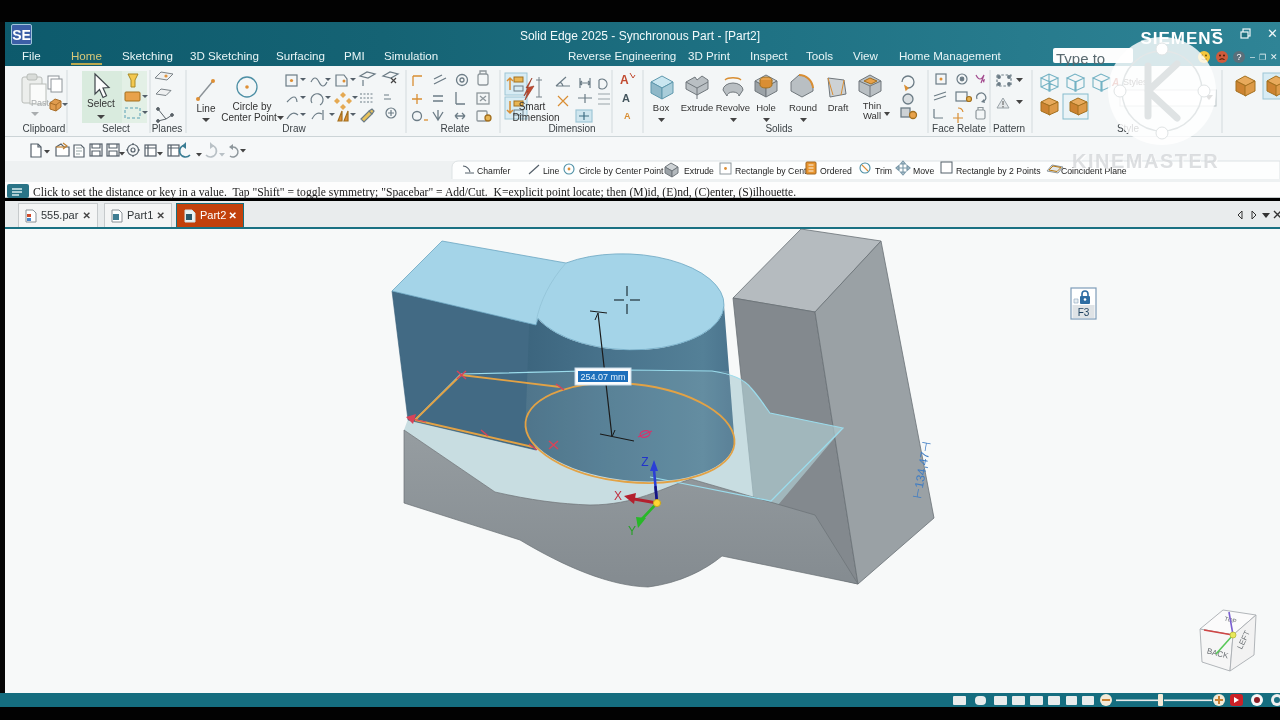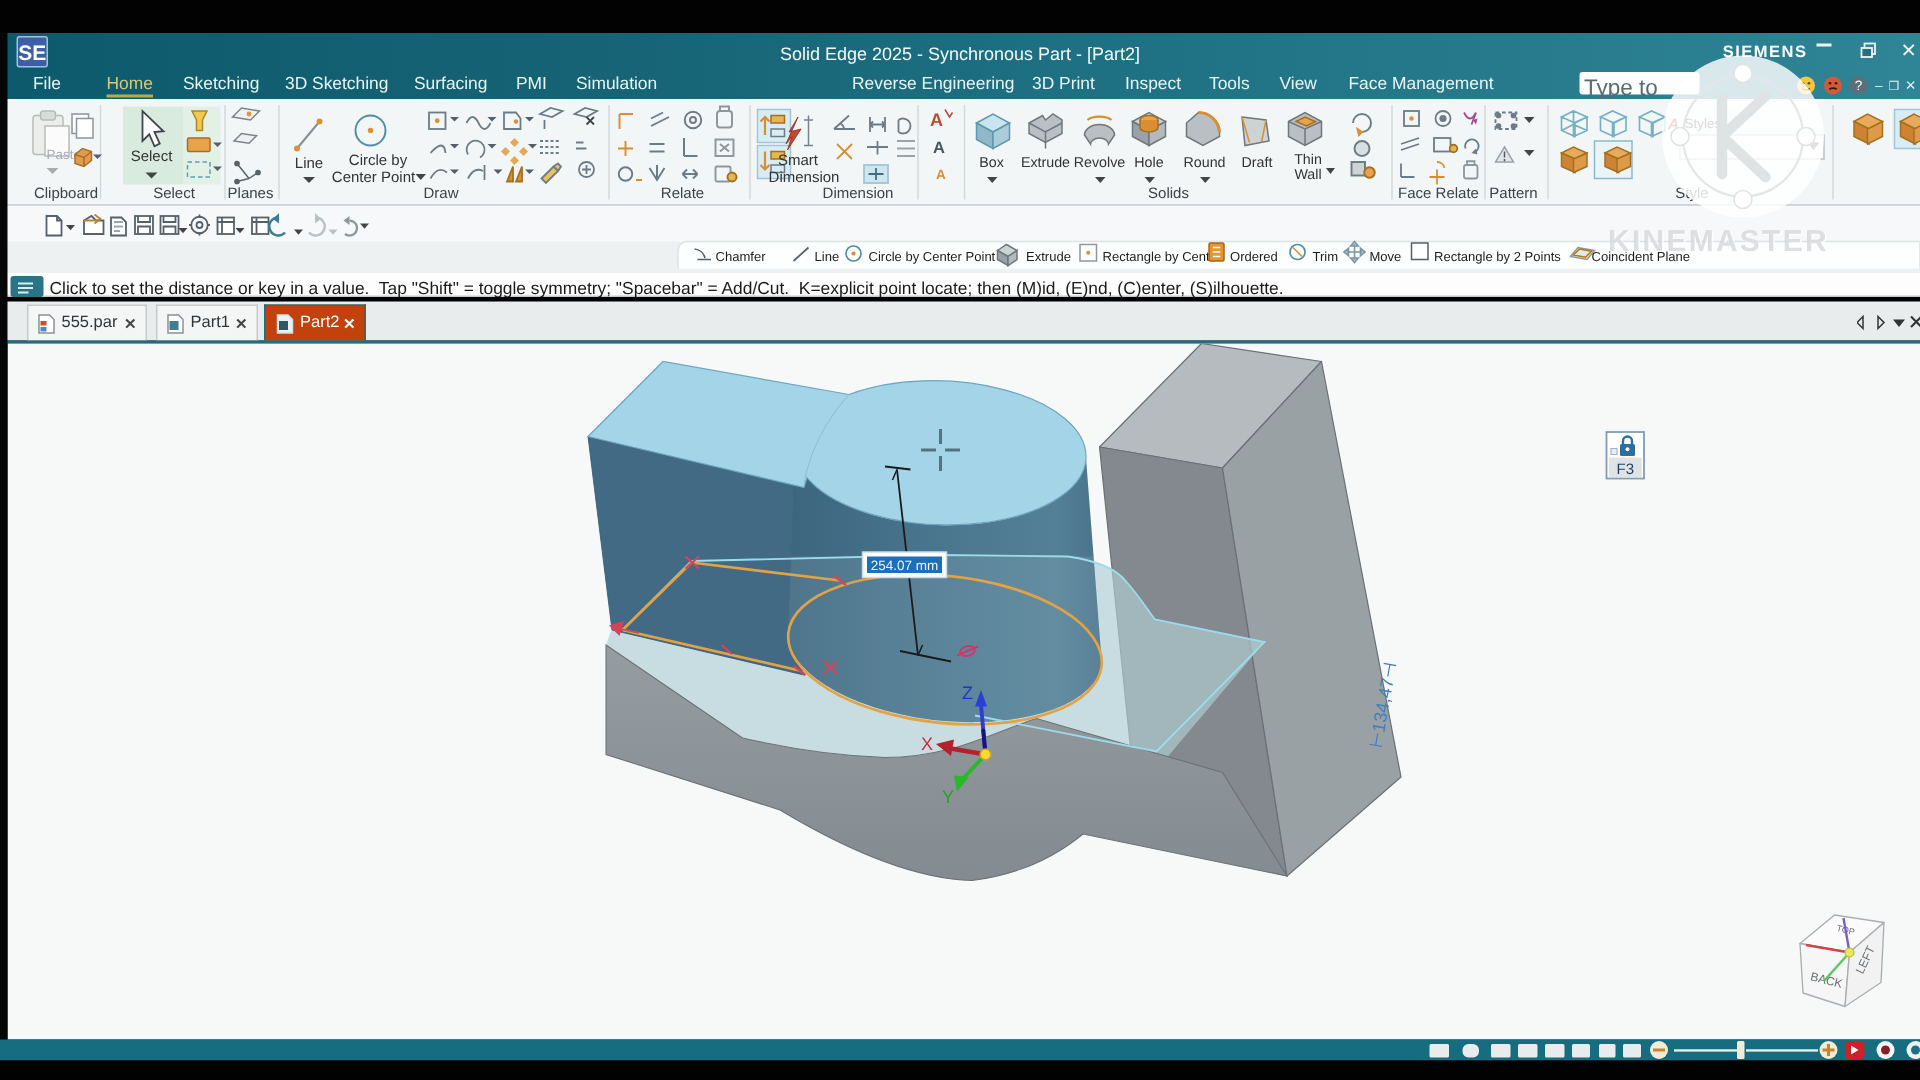--- a/index.html
+++ b/index.html
@@ -5,31 +5,31 @@
   * { margin:0; padding:0; box-sizing:border-box; }
   html,body { width:1280px; height:720px; overflow:hidden; background:#000; }
   body, svg text { font-family:"Liberation Sans", sans-serif; }
   #app { position:absolute; left:0; top:0; width:1280px; height:720px; background:#000; }
   .abs { position:absolute; }
   
   #teal { left:0; top:22px; width:1280px; height:44px;
     background:linear-gradient(90deg,#0d5a6c 0%,#156374 30%,#1f7284 60%,#2f8496 100%); }
   #titlerow { left:0; top:0; width:1280px; height:26px; }
   #title { width:100%; text-align:center; color:#f2fafb; font-size:12px; top:7px; }
-  #siemens { right:75px; top:7px; color:#ffffff; font-weight:bold; font-size:11px; letter-spacing:1px; }
+  #siemens { right:56px; top:7px; color:#ffffff; font-weight:bold; font-size:17px; letter-spacing:1px; }
   .wbtn { color:#eef7f8; font-size:12px; top:5px; }
   #selogo { left:11px; top:2px; width:21px; height:21px; background:#3c5fa7; border:1px solid #9fc4da; border-radius:2px; color:#fff; font-weight:bold; font-size:14px; text-align:center; line-height:20px; }
   #menurow { left:0; top:26px; width:1280px; height:18px; font-size:11.6px; color:#e8f5f6; }
   .mi { position:absolute; top:1px; white-space:nowrap; }
   #searchbox { left:1053px; top:0px; width:80px; height:15px; background:#fcfdfd; border-radius:2px; color:#5a6a70; font-size:15px; padding:2px 3px; }
   
   #ribbon { left:0; top:66px; width:1280px; height:71px; background:#f3f6f7; border-bottom:1px solid #ccd4d7; }
   
   #qatrow { left:0; top:137px; width:1280px; height:45px; background:#eef1f2; }
-  #promptbar { left:0; top:182px; width:1280px; height:16px; background:#fdfdfd; border-bottom:1px solid #c4c9cb; }
+  #promptbar { left:0; top:182px; width:1280px; height:16px; background:#fdfdfd; border-bottom:1px solid #c4c9cb;font-family:Liberation Serif, serif; }
   #prompttext { left:33px; top:4px; font-size:11.6px; color:#1b1b1b; white-space:nowrap; }
   #prompticon { left:7px; top:2px; width:22px; height:14px; background:#2a7487; border-radius:2px; }
   #tabstrip { left:0; top:201px; width:1280px; height:26px; background:#e9eced; }
   .tab { position:absolute; top:2px; height:24px; background:#f4f5f5; border:1px solid #c6cacc; border-bottom:none; font-size:11px; color:#2f3437; }
   .tabx { position:absolute; font-size:10px; color:#444; font-weight:bold; }
   #tealline { left:0; top:227px; width:1280px; height:2px; background:#1a7183; }
   
   #canvas { left:5px; top:229px; width:1275px; height:464px; background:#f7f9f9; }
   #blackleft { left:0; top:22px; width:5px; height:671px; background:#060606; }
   #botteal { left:0; top:693px; width:1280px; height:14px; background:#156d7f; }
@@ -58,21 +58,21 @@
       <span class="mi" style="left:190px;">3D Sketching</span>
       <span class="mi" style="left:276px;">Surfacing</span>
       <span class="mi" style="left:344px;">PMI</span>
       <span class="mi" style="left:384px;">Simulation</span>
       <span class="mi" style="left:460px;margin-top:48px;">Generative Design</span>
       <span class="mi" style="left:568px;">Reverse Engineering</span>
       <span class="mi" style="left:688px;">3D Print</span>
       <span class="mi" style="left:750px;">Inspect</span>
       <span class="mi" style="left:806px;">Tools</span>
       <span class="mi" style="left:853px;">View</span>
-      <span class="mi" style="left:899px;">Face Management</span>
+      <span class="mi" style="left:899px;">Home Management</span>
       <div class="abs" id="searchbox">Type to find tools</div>
       <svg class="abs" style="left:1126px; top:52px;" width="14" height="13">
           <circle cx="6" cy="6" r="4" fill="none" stroke="#8fa6ad" stroke-width="1.3"></circle>
           <line x1="9" y1="9" x2="12" y2="12" stroke="#8fa6ad" stroke-width="1.3"></line>
         </svg>
     </div>
   </div>
   <div class="abs" id="ribbon">
   <svg width="1280" height="71" viewBox="0 66 1280 71">
     <g stroke="#d3dadd" stroke-width="1">

